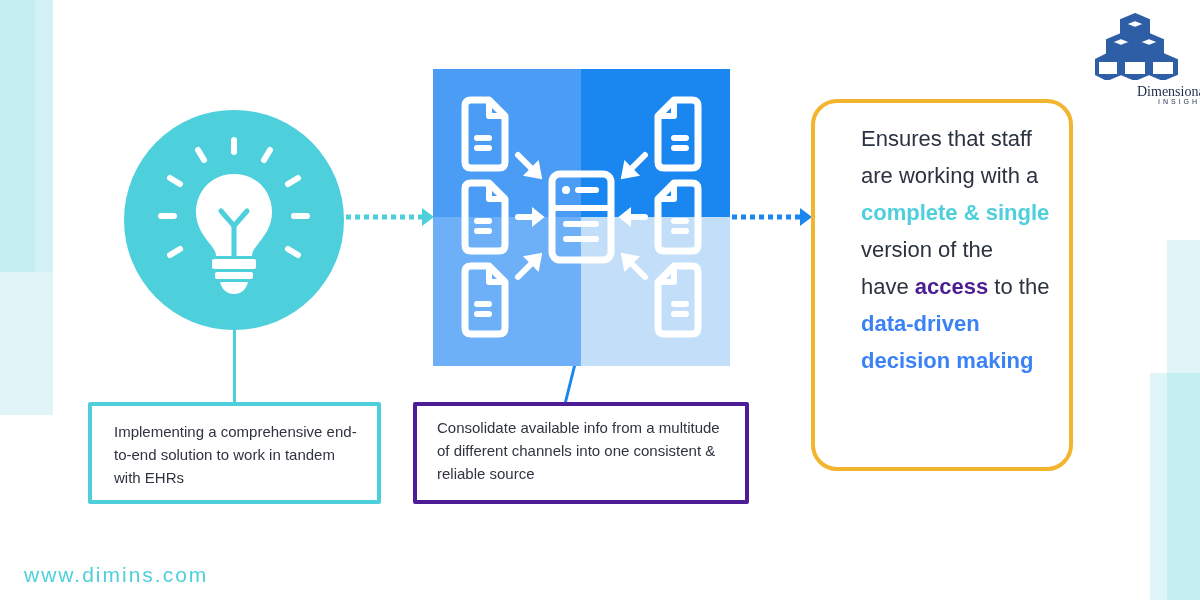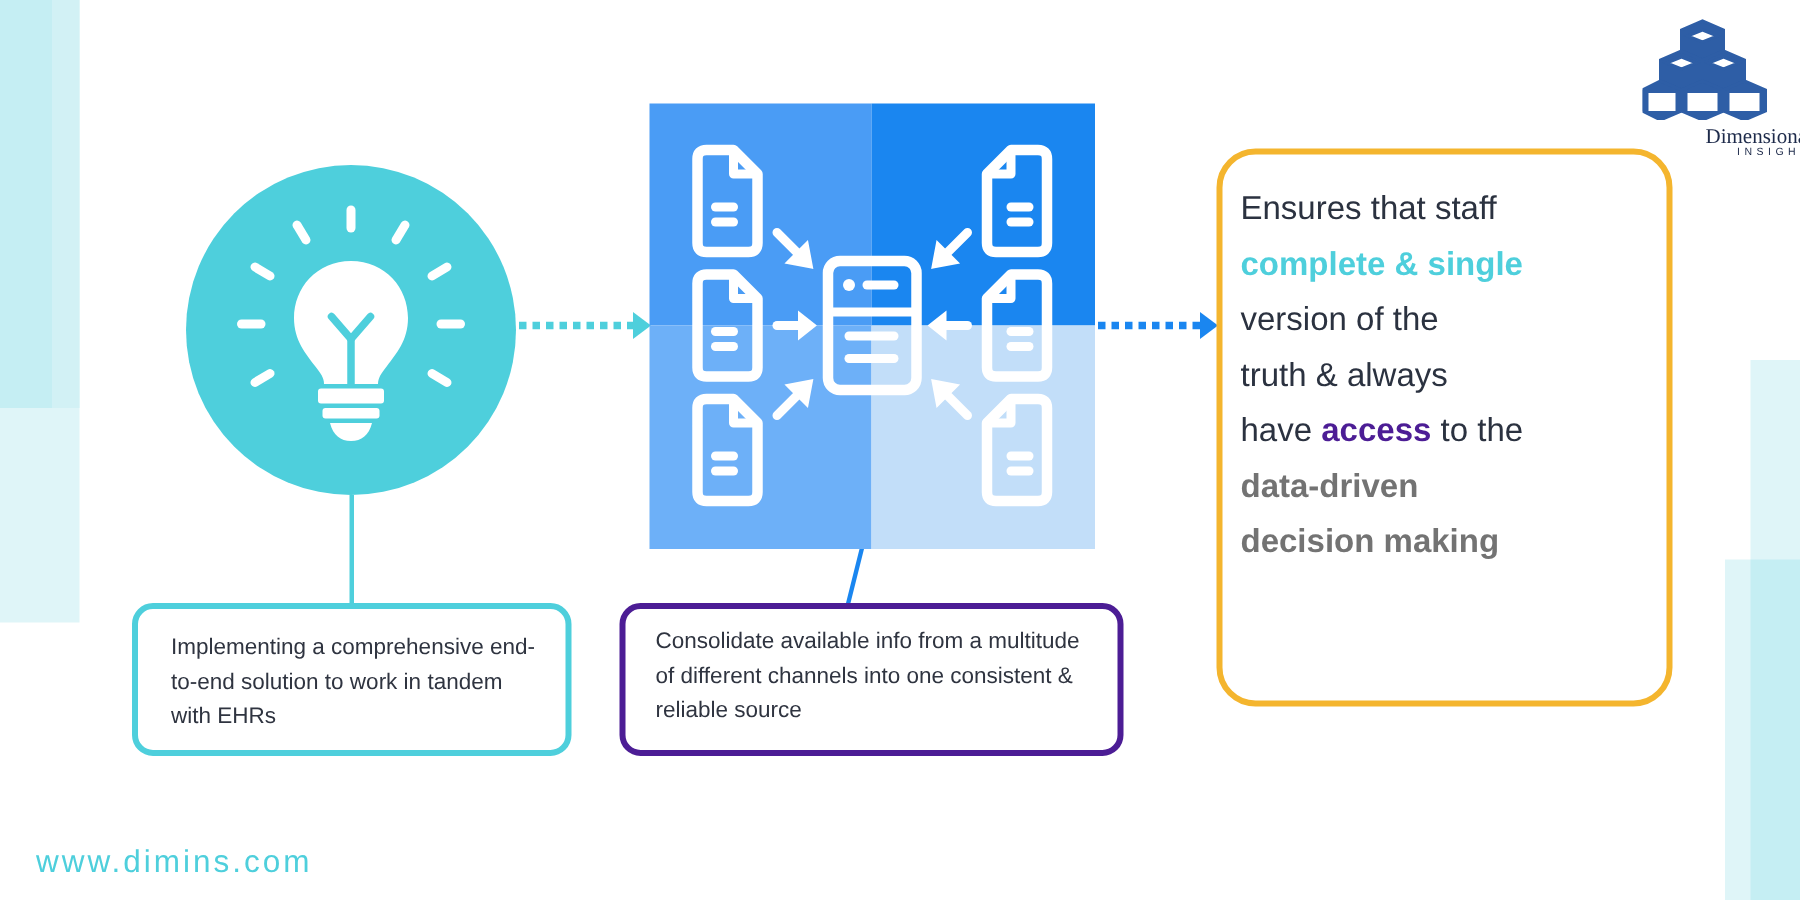--- a/index.html
+++ b/index.html
@@ -1,24 +1,24 @@
 <!DOCTYPE html>
 <html><head>
 <meta charset="utf-8">
 <style>
   html,body{margin:0;padding:0;}
   body{width:1200px;height:600px;position:relative;overflow:hidden;background:#ffffff;font-family:"Liberation Sans",sans-serif;}
   .abs{position:absolute;}
   .band{position:absolute;}
-  .card{position:absolute;background:#fff;box-sizing:border-box;border-radius:14px;}
+  .card{position:absolute;background:#fff;box-sizing:border-box;border-radius:2px;}
   .card-text{color:#2f3440;font-size:15px;line-height:23px;}
   .big-text{font-size:22px;line-height:37px;color:#2b3240;}
   .hl-teal{color:#4ecfdc;font-weight:bold;}
   .hl-blue{color:#4c1d95;font-weight:bold;}
-  .hl-gold{color:#737373;font-weight:bold;}
+  .hl-gold{color:#3b82f6;font-weight:bold;}
   .footer-url{position:absolute;left:24px;top:563px;font-size:21px;letter-spacing:2px;color:#4ecfdc;}
   .logo-text{position:absolute;font-family:"Liberation Serif",serif;color:#1d2a4a;margin-left:42px;}
 </style>
 </head>
 <body>
 
 <div class="band" style="left:0;top:0;width:53px;height:415px;background:#dff5f8;"></div>
 <div class="band" style="left:0;top:0;width:35px;height:272px;background:#c5eef3;"></div>
 <div class="band" style="left:35px;top:0;width:18px;height:272px;background:#d2f1f5;"></div>
 <div class="band" style="left:1167px;top:240px;width:33px;height:360px;background:#dff5f8;"></div>
@@ -138,25 +138,25 @@
   <polygon points="70,3 82,12 70,21" fill="#1a86f0"></polygon>
 </svg>
 
 <div class="card" style="left:88px;top:402px;width:293px;height:102px;border:4px solid #4ecfdc;padding:14px 20px 0 22px;">
   <div class="card-text">Implementing a comprehensive end-to-end solution to work in tandem with EHRs</div>
 </div>
 <div class="card" style="left:413px;top:402px;width:336px;height:102px;border:4px solid #4c1d95;padding:10px 20px 0 20px;">
   <div class="card-text">Consolidate available info from a multitude of different channels into one consistent &amp; reliable source</div>
 </div>
 
-<div class="card" style="left:811px;top:99px;width:304px;height:372px;border:4px solid #f4b52e;border-radius:26px;padding:17px 10px 0 12px;">
+<div class="card" style="left:811px;top:99px;width:262px;height:372px;border:4px solid #f4b52e;border-radius:26px;padding:17px 10px 0 46px;">
   <div id="outcome-lines" class="big-text">
       <div><span>Ensures that staff</span></div>
+      <div><span>are working with a</span></div>
       <div><span class="hl-teal">complete &amp; single</span></div>
       <div><span>version of the</span></div>
-      <div><span>truth &amp; always</span></div>
       <div><span>have </span><span class="hl-blue">access</span><span> to the</span></div>
       <div><span class="hl-gold">data-driven</span></div>
       <div><span class="hl-gold">decision making</span></div>
     </div>
 </div>
 
 <div class="footer-url">www.dimins.com</div>
 
 </body></html>

